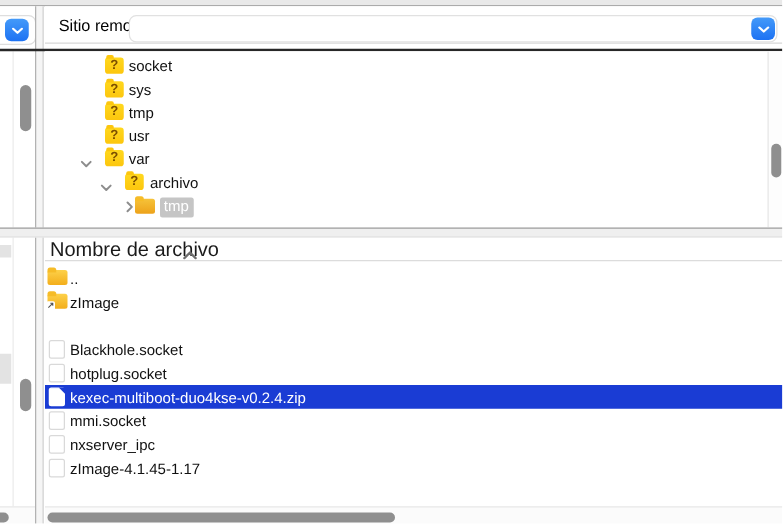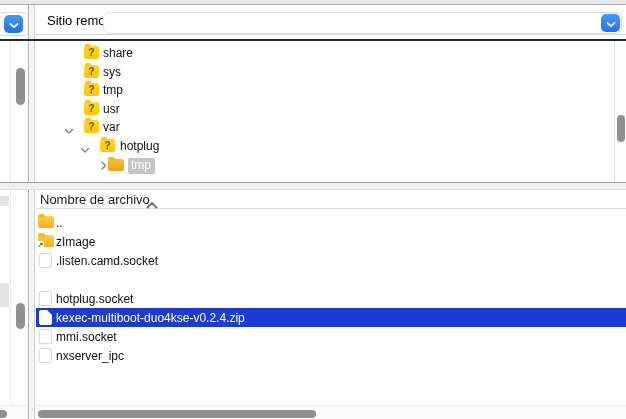--- a/index.html
+++ b/index.html
@@ -55,21 +55,21 @@
   .doc{position:absolute;left:3px;top:2px;width:11px;height:13px;background:#fff;border:1px solid #d9d9d9;border-radius:2px;}
   .doc.on-blue{border-color:#fff;}
   .doc.on-blue::after{content:"";position:absolute;top:-1px;right:-1px;width:0;height:0;
                       border-top:5px solid #1a3cd4;border-left:5px solid transparent;}
   
   .panel-divider{position:absolute;left:0;top:182px;width:626px;height:8px;background:#efefef;
                  border-top:1px solid #9f9f9f;border-bottom:1px solid #e2e2e2;box-sizing:border-box;}
   
   .filelist{position:absolute;left:0;top:185px;width:590px;height:219px;background:#fff;overflow:hidden;}
   .list-header{position:absolute;left:0;top:0;width:590px;height:19px;background:#fff;border-bottom:1px solid #dcdcdc;box-sizing:border-box;}
-  .list-header .htext{position:absolute;left:4px;top:2px;font-size:13px;color:#1a1a1a;}
+  .list-header .htext{position:absolute;left:4px;top:2px;font-size:16px;color:#1a1a1a;}
   .sort-caret{position:absolute;left:110px;top:5px;}
   .file-row{position:absolute;left:0;width:590px;height:19px;font-size:12px;}
   .file-row.selected{background:#1a3cd4;color:#fff;}
   .fname{position:absolute;left:20px;top:3px;line-height:14px;white-space:nowrap;}
   .file-row .folder{left:2px;}
   
   .remote-hsb{position:absolute;left:0;top:400px;width:590px;height:14px;background:#fbfbfb;border-top:1px solid #e8e8e8;}
   .remote-hsb .hthumb{position:absolute;left:2px;top:4px;width:278px;height:8px;background:#8f8f8f;border-radius:4px;}
 </style>
 </head>
@@ -115,21 +115,21 @@
         </div>
       </div>
     </div>
 
     <div class="tree">
 
       <div class="tree-row" style="top:3px;">
         <span class="qfolder" style="left:48px;">
             <b>?</b>
           </span>
-        <span class="tlabel" style="left:67px;">share</span>
+        <span class="tlabel" style="left:67px;">socket</span>
       </div>
 
       <div class="tree-row" style="top:22px;">
         <span class="qfolder" style="left:48px;">
             <b>?</b>
           </span>
         <span class="tlabel" style="left:67px;">sys</span>
       </div>
 
       <div class="tree-row" style="top:40px;">
@@ -160,21 +160,21 @@
 
       <div class="tree-row" style="top:96px;">
         <span class="chev" style="left:44px;">
           <svg width="10" height="7" viewBox="0 0 10 7">
               <path d="M1.5 1.5 L5 5 L8.5 1.5" stroke="#8d8d8d" stroke-width="1.6" fill="none" stroke-linecap="round" stroke-linejoin="round"></path>
             </svg>
         </span>
         <span class="qfolder" style="left:64px;">
             <b>?</b>
           </span>
-        <span class="tlabel" style="left:84px;">hotplug</span>
+        <span class="tlabel" style="left:84px;">archivo</span>
       </div>
 
       <div class="tree-row" style="top:115px;">
         <span class="chev collapsed" style="left:59px;">
           <svg width="10" height="7" viewBox="0 0 10 7">
               <path d="M1.5 1.5 L5 5 L8.5 1.5" stroke="#8d8d8d" stroke-width="1.6" fill="none" stroke-linecap="round" stroke-linejoin="round"></path>
             </svg>
         </span>
         <span class="folder dark" style="left:72px;"></span>
         <span class="tlabel sel" style="left:92px;">tmp</span>
@@ -200,25 +200,25 @@
         <span class="fname">..</span>
       </div>
 
       <div class="file-row" style="top:42px;padding-left:20px;">
         <span class="folder">
           <span class="link-badge">↗</span>
         </span>
         <span class="fname">zImage</span>
       </div>
 
-      <div class="file-row" style="top:61px;">
-        <span class="doc"></span>
-        <span class="fname">.listen.camd.socket</span>
-      </div>
-
+
+      <div class="file-row" style="top:80px;">
+        <span class="doc"></span>
+        <span class="fname">Blackhole.socket</span>
+      </div>
 
       <div class="file-row" style="top:99px;text-align:right;">
         <span class="doc"></span>
         <span class="fname">hotplug.socket</span>
       </div>
 
       <div class="file-row selected" style="top:118px;padding-left:15px;">
         <span class="doc on-blue"></span>
         <span class="fname">kexec-multiboot-duo4kse-v0.2.4.zip</span>
       </div>
@@ -226,20 +226,24 @@
       <div class="file-row" style="top:156px;">
         <span class="doc"></span>
         <span class="fname">nxserver_ipc</span>
       </div>
 
       <div class="file-row" style="top:137px;">
         <span class="doc"></span>
         <span class="fname">mmi.socket</span>
       </div>
 
+      <div class="file-row" style="top:175px;">
+        <span class="doc"></span>
+        <span class="fname">zImage-4.1.45-1.17</span>
+      </div>
     </div>
 
     <div class="remote-hsb">
       <div class="hthumb"></div>
     </div>
   </div>
 
   <div class="panel-divider"></div>
 
 </div>

